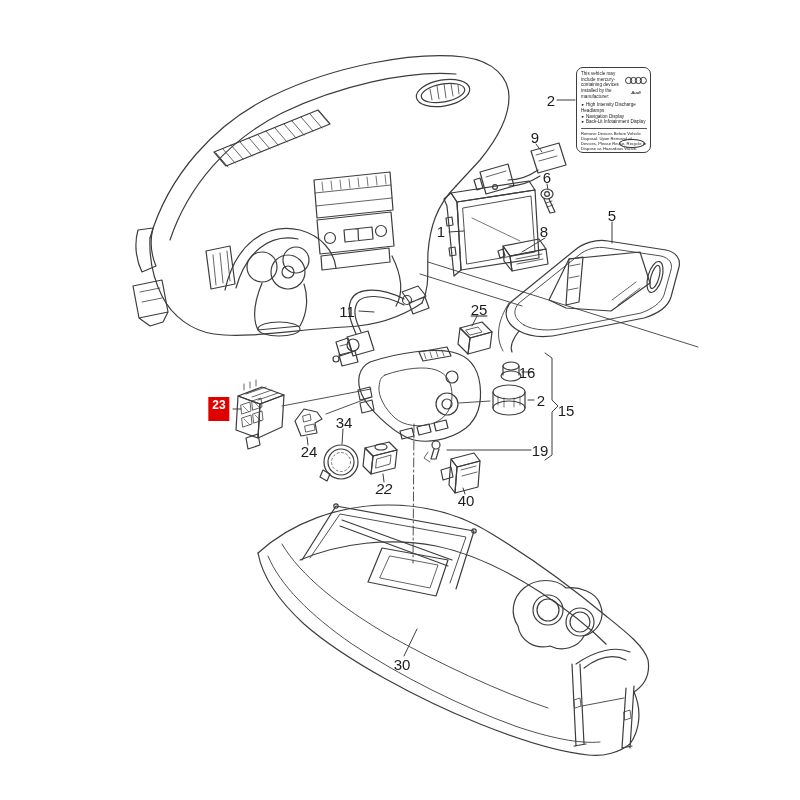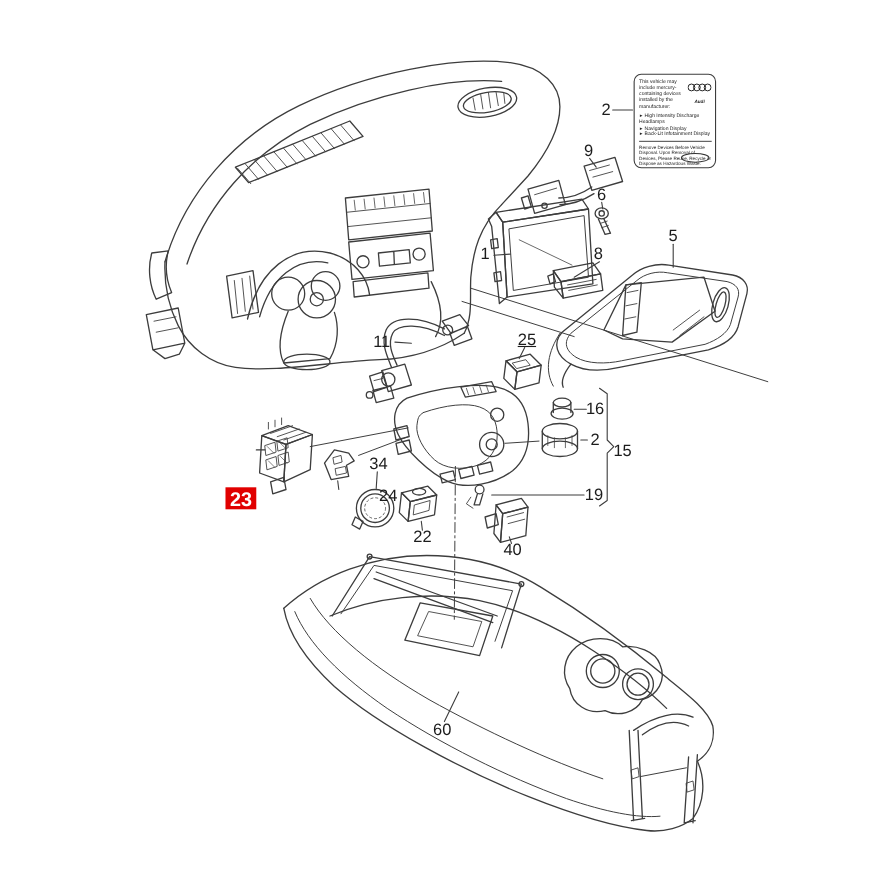--- a/index.html
+++ b/index.html
@@ -14,21 +14,21 @@
     font-family:"Liberation Sans",sans-serif;color:var(--line);overflow:hidden;
   }
   .drawing{position:absolute;left:0;top:0;}
   .part-label{
     position:absolute;transform:translate(-50%,-50%);
     font-size:15px;line-height:1;color:#1c1c1c;letter-spacing:0;
     white-space:nowrap;
   }
   .part-label.hl{
     background:var(--hl-bg);color:var(--hl-text);
-    font-size:18px;font-weight:bold;padding:2px 4px 0;margin-top:44px;
+    font-size:12px;font-weight:bold;padding:2px 4px 10px;
   }
   
   .sticker{
     position:absolute;left:576px;top:67px;width:75px;height:86px;
     border:1.6px solid var(--line);border-radius:7px;box-sizing:border-box;
     padding:3px 3px 2px 4px;color:#222;background:#fff;
   }
   .s-head{display:flex;justify-content:space-between;align-items:flex-start;}
   .s-intro{font-size:4.6px;line-height:1.25;width:46px;}
   .s-brand{text-align:center;width:22px;}
@@ -303,30 +303,30 @@
   </svg>
 
   <div class="part-label" style="left:441px;top:231px;">1</div>
   <div class="part-label" style="left:551px;top:100px;">2</div>
   <div class="part-label" style="left:612px;top:215px;">5</div>
   <div class="part-label" style="left:547px;top:177px;">6</div>
   <div class="part-label" style="left:544px;top:231px;">8</div>
   <div class="part-label" style="left:535px;top:137px;">9</div>
   <div class="part-label" style="left:347px;top:311px;">11</div>
   <div class="part-label" style="left:566px;top:410px;">15</div>
-  <div class="part-label" style="left:541px;top:372px;">16</div>
+  <div class="part-label" style="left:527px;top:372px;">16</div>
   <div class="part-label" style="left:541px;top:400px;">2</div>
   <div class="part-label" style="left:540px;top:450px;">19</div>
   <div class="part-label" style="left:466px;top:500px;">40</div>
   <div class="part-label" style="left:344px;top:422px;">34</div>
-  <div class="part-label" style="left:384px;top:488px;">22</div>
+  <div class="part-label" style="left:384px;top:488px;font-style:italic;">22</div>
   <div class="part-label hl" style="left:219px;top:409px;">23</div>
-  <div class="part-label" style="left:309px;top:451px;margin-left:44px;">24</div>
+  <div class="part-label" style="left:309px;top:451px;">24</div>
   <div class="part-label" style="left:479px;top:309px;text-decoration:underline;">25</div>
-  <div class="part-label" style="left:402px;top:664px;">60</div>
+  <div class="part-label" style="left:402px;top:664px;">30</div>
 
   <div class="sticker">
     <div class="s-head">
       <div class="s-intro">This vehicle may include mercury-containing devices installed by the manufacturer:</div>
       <div class="s-brand">
         <svg width="22" height="9" viewBox="0 0 22 9">
           <g fill="none" stroke="#222" stroke-width="0.9">
             <circle cx="3.6" cy="4.5" r="3.1"></circle>
             <circle cx="8.5" cy="4.5" r="3.1"></circle>
             <circle cx="13.4" cy="4.5" r="3.1"></circle>

